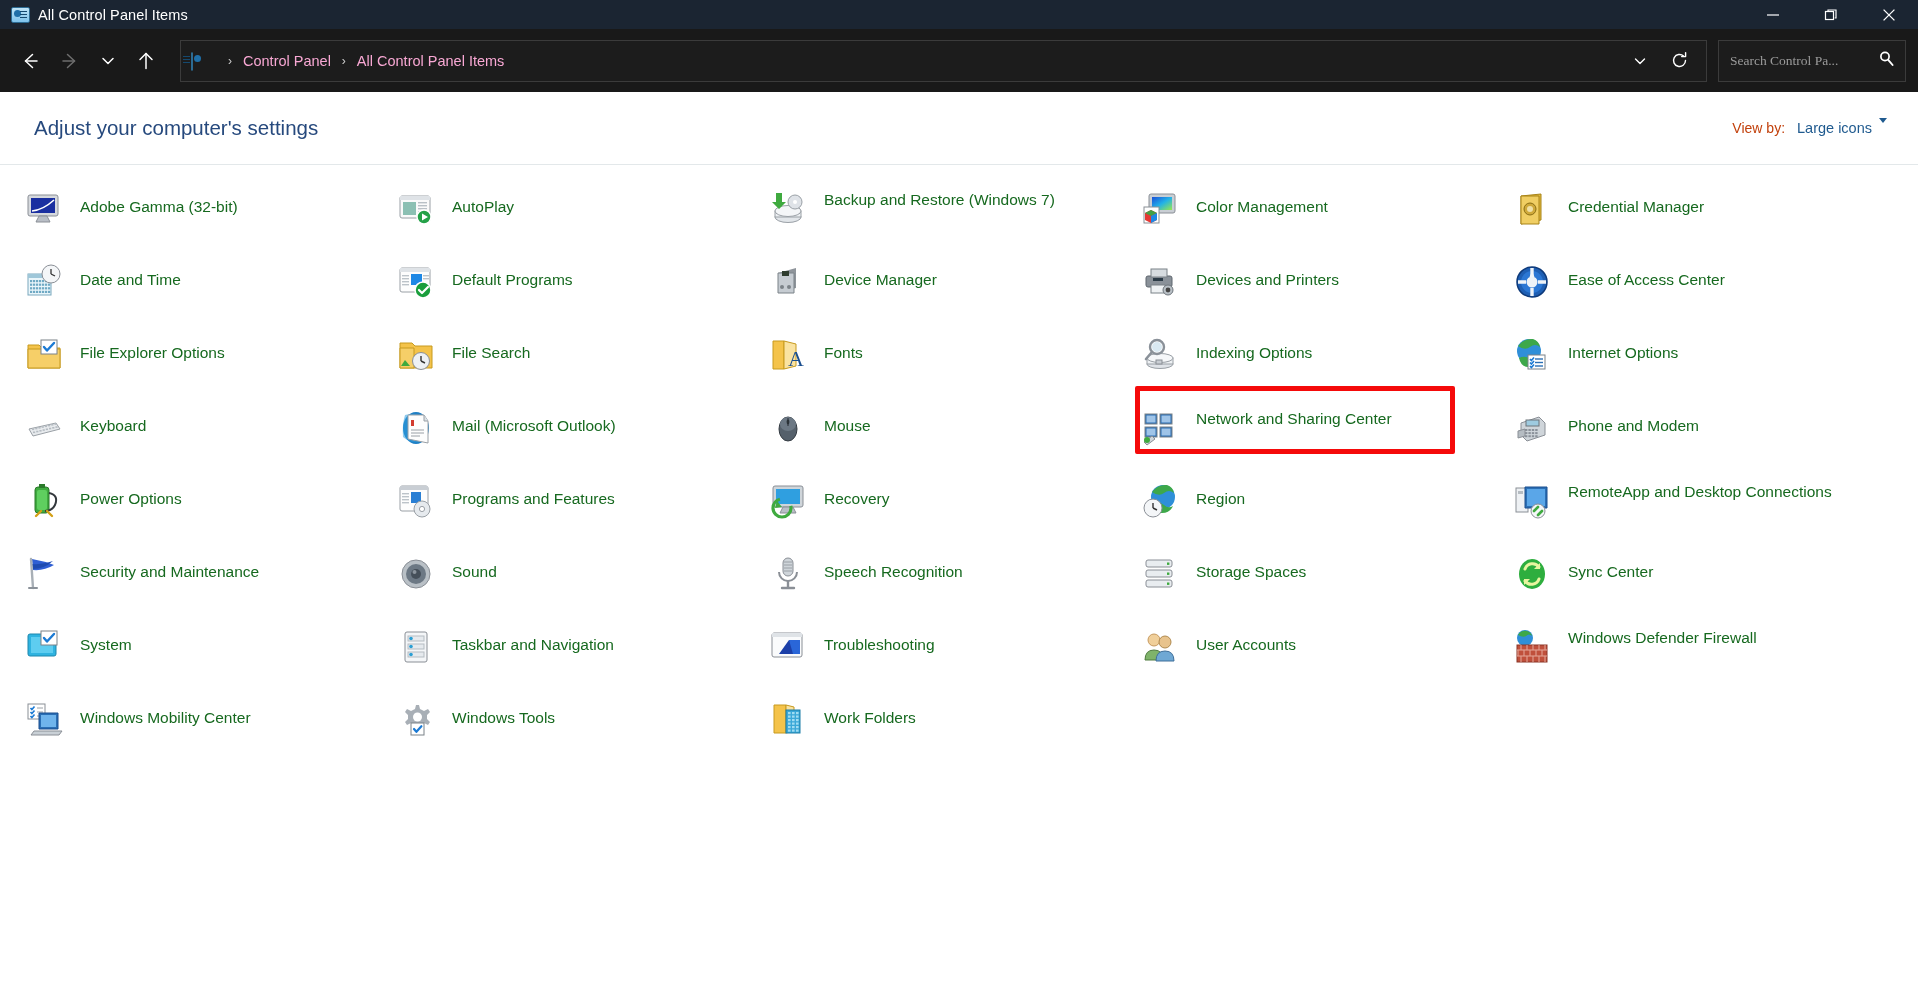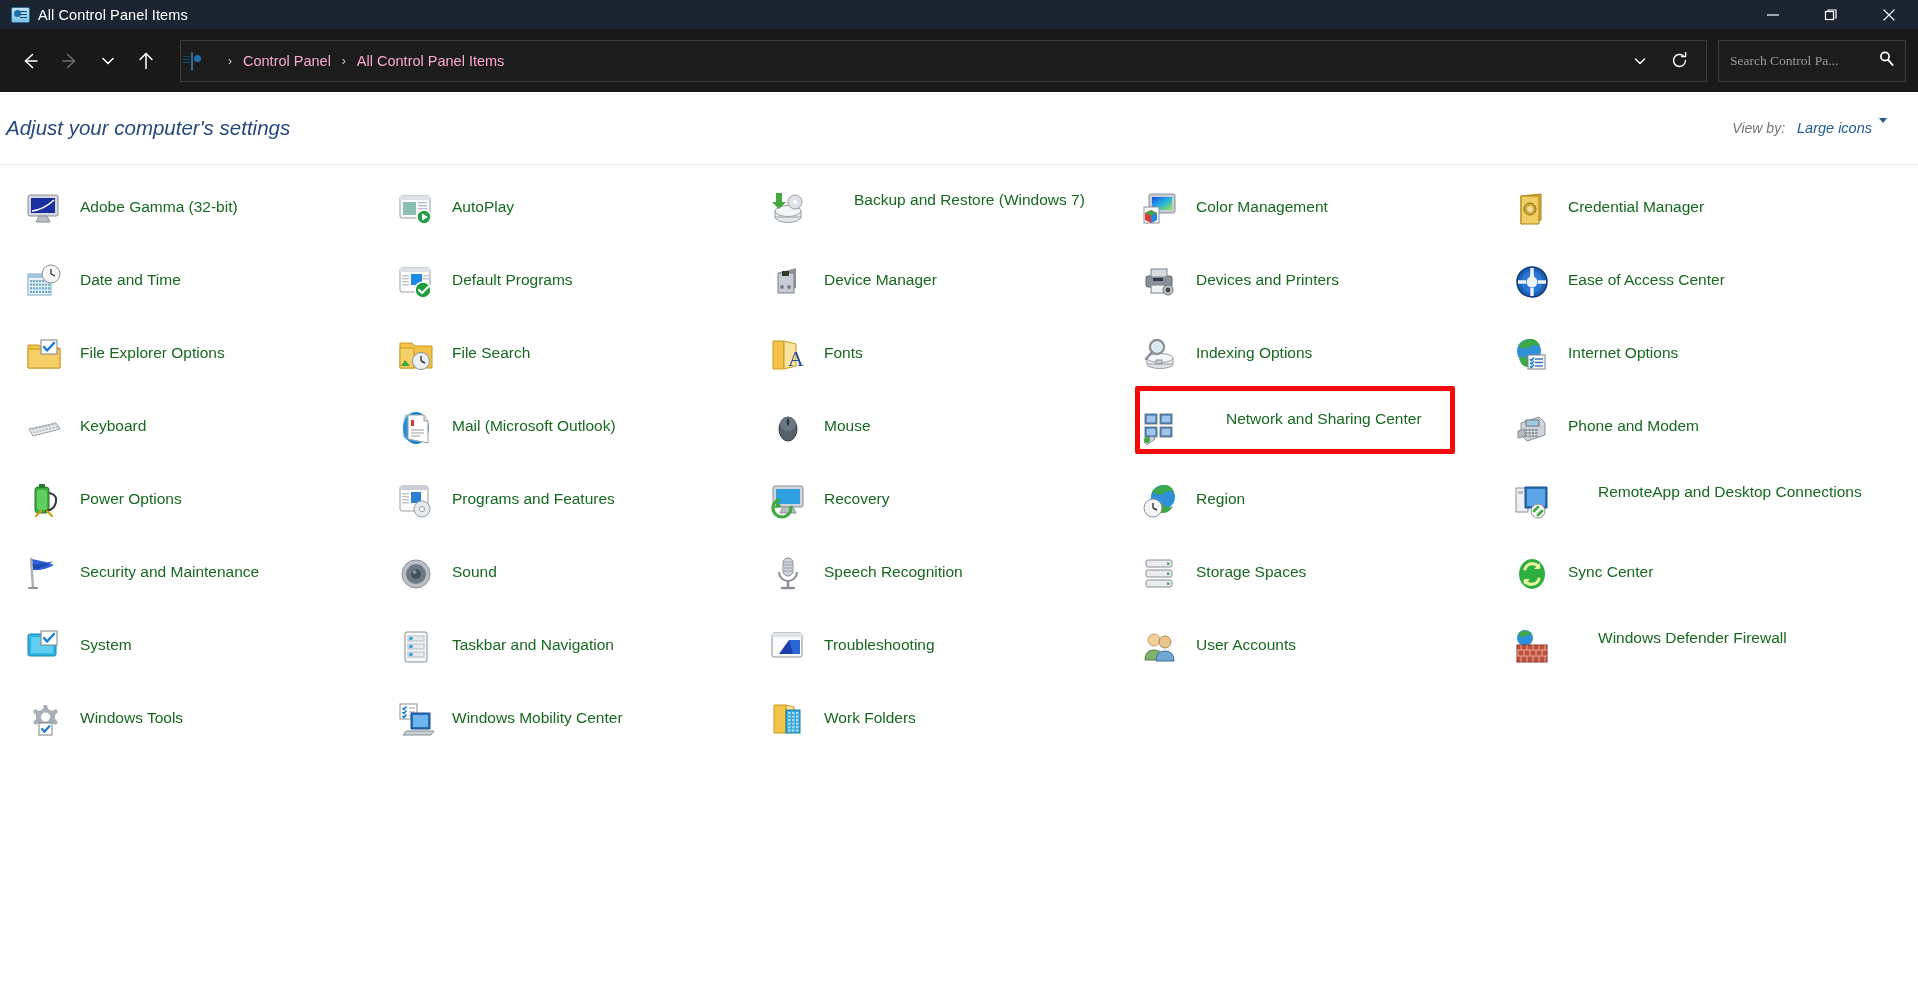--- a/index.html
+++ b/index.html
@@ -150,40 +150,39 @@
   .content {
     background: #ffffff;
     height: calc(993px - 29px - 63px);
     position: relative;
     overflow: hidden;
   }
   .page-head {
     height: 72px;
     display: flex;
     align-items: center;
-    padding: 0 30px 0 6px;
+    padding: 0 30px 0 34px;
     position: relative;
-    font-style: italic;
   }
   .page-title {
     color: #26497d;
     font-size: 20.5px;
     white-space: nowrap;
   }
   .viewby {
     position: absolute;
     right: 31px;
     top: 50%;
     transform: translateY(-50%);
     display: flex;
     align-items: baseline;
     gap: 12px;
     white-space: nowrap;
   }
-  .viewby-label { color: #737373; font-size: 14px; }
+  .viewby-label { color: #c2410c; font-size: 14px; }
   .viewby-value {
     color: #1f5a8f;
     font-size: 14.5px;
     display: inline-flex;
     align-items: flex-start;
     gap: 7px;
   }
   .caret-dn {
     width: 0; height: 0;
     border-left: 4.5px solid transparent;
@@ -224,21 +223,21 @@
     margin-top: 1px;
   }
   .item-icon svg { display: block; }
   .item-label {
     color: #16691f;
     font-size: 15.5px;
     line-height: 1.28;
     padding-top: 9px;
     max-width: 268px;
   }
-  .item.two-line .item-label { padding-top: 2px; margin-left: 30px; }
+  .item.two-line .item-label { padding-top: 2px; }
 
   
   .highlight-box {
     position: absolute;
     border: 5px solid #f50a0a;
     border-radius: 2px;
     pointer-events: none;
     z-index: 5;
   }
 </style>
@@ -899,48 +898,48 @@
                 <line x1="29" y1="22" x2="29" y2="28"></line>
                 <line x1="32" y1="28" x2="32" y2="34"></line>
               </g>
             </svg>
           </span>
           <span class="item-label">Windows Defender Firewall</span>
         </div>
         <div class="item">
           <span class="item-icon">
             <svg width="38" height="38" viewBox="0 0 38 38">
-              <path d="M19 4 l3 0 l1 4 l4 2 l4 -2 l2 3 l-3 3 l0 4 l3 3 l-2 3 l-4 -2 l-4 2 l-1 4 l-3 0 l-1 -4 l-4 -2 l-4 2 l-2 -3 l3 -3 l0 -4 l-3 -3 l2 -3 l4 2 l4 -2z" fill="#a8afb6"></path>
-              <circle cx="20.5" cy="16" r="4.5" fill="#fff"></circle>
-              <rect x="14" y="22" width="13" height="12" fill="#fff" stroke="#7b8288"></rect>
-              <path d="M17 28 l2.4 2.8 l5 -5.6" stroke="#1b7ad4" stroke-width="2.2" fill="none" stroke-linecap="round" stroke-linejoin="round"></path>
-            </svg>
-          </span>
-          <span class="item-label">Windows Tools</span>
-        </div>
-        <div class="item">
-          <span class="item-icon">
-            <svg width="38" height="38" viewBox="0 0 38 38">
               <rect x="3" y="3" width="17" height="15" fill="#fff" stroke="#8a8f96"></rect>
               <g stroke="#1b7ad4" stroke-width="1.6" fill="none">
                 <path d="M5.5 7 l1.4 1.6 l2.6 -3"></path>
                 <path d="M5.5 11 l1.4 1.6 l2.6 -3"></path>
                 <path d="M5.5 15 l1.4 1.6 l2.6 -3"></path>
               </g>
               <g stroke="#9aa0a6">
                 <line x1="12" y1="7" x2="18" y2="7"></line>
                 <line x1="12" y1="11" x2="18" y2="11"></line>
                 <line x1="12" y1="15" x2="18" y2="15"></line>
               </g>
               <path d="M14 12 h19 v16 h-19z" fill="#2a6fb5" stroke="#1b4f8f"></path>
               <path d="M16 14 h15 v12 h-15z" fill="#6fb4ec"></path>
               <path d="M9 30 h28 l-3 4 h-28z" fill="#c9d0d6" stroke="#8a8f96"></path>
             </svg>
           </span>
           <span class="item-label">Windows Mobility Center</span>
+        </div>
+        <div class="item">
+          <span class="item-icon">
+            <svg width="38" height="38" viewBox="0 0 38 38">
+              <path d="M19 4 l3 0 l1 4 l4 2 l4 -2 l2 3 l-3 3 l0 4 l3 3 l-2 3 l-4 -2 l-4 2 l-1 4 l-3 0 l-1 -4 l-4 -2 l-4 2 l-2 -3 l3 -3 l0 -4 l-3 -3 l2 -3 l4 2 l4 -2z" fill="#a8afb6"></path>
+              <circle cx="20.5" cy="16" r="4.5" fill="#fff"></circle>
+              <rect x="14" y="22" width="13" height="12" fill="#fff" stroke="#7b8288"></rect>
+              <path d="M17 28 l2.4 2.8 l5 -5.6" stroke="#1b7ad4" stroke-width="2.2" fill="none" stroke-linecap="round" stroke-linejoin="round"></path>
+            </svg>
+          </span>
+          <span class="item-label">Windows Tools</span>
         </div>
         <div class="item">
           <span class="item-icon">
             <svg width="38" height="38" viewBox="0 0 38 38">
               <path d="M5 4 h12 v28 H5z" fill="#f4c34a" stroke="#c79a1f"></path>
               <path d="M17 4 l8 2 v24 l-8 2z" fill="#fae3a1" stroke="#c79a1f"></path>
               <rect x="17" y="9" width="14" height="23" fill="#3ba8d8" stroke="#1f7fa8"></rect>
               <g fill="#9fdcf2">
                 <rect x="19" y="11" width="2.6" height="2.2"></rect>
                 <rect x="23" y="11" width="2.6" height="2.2"></rect>

